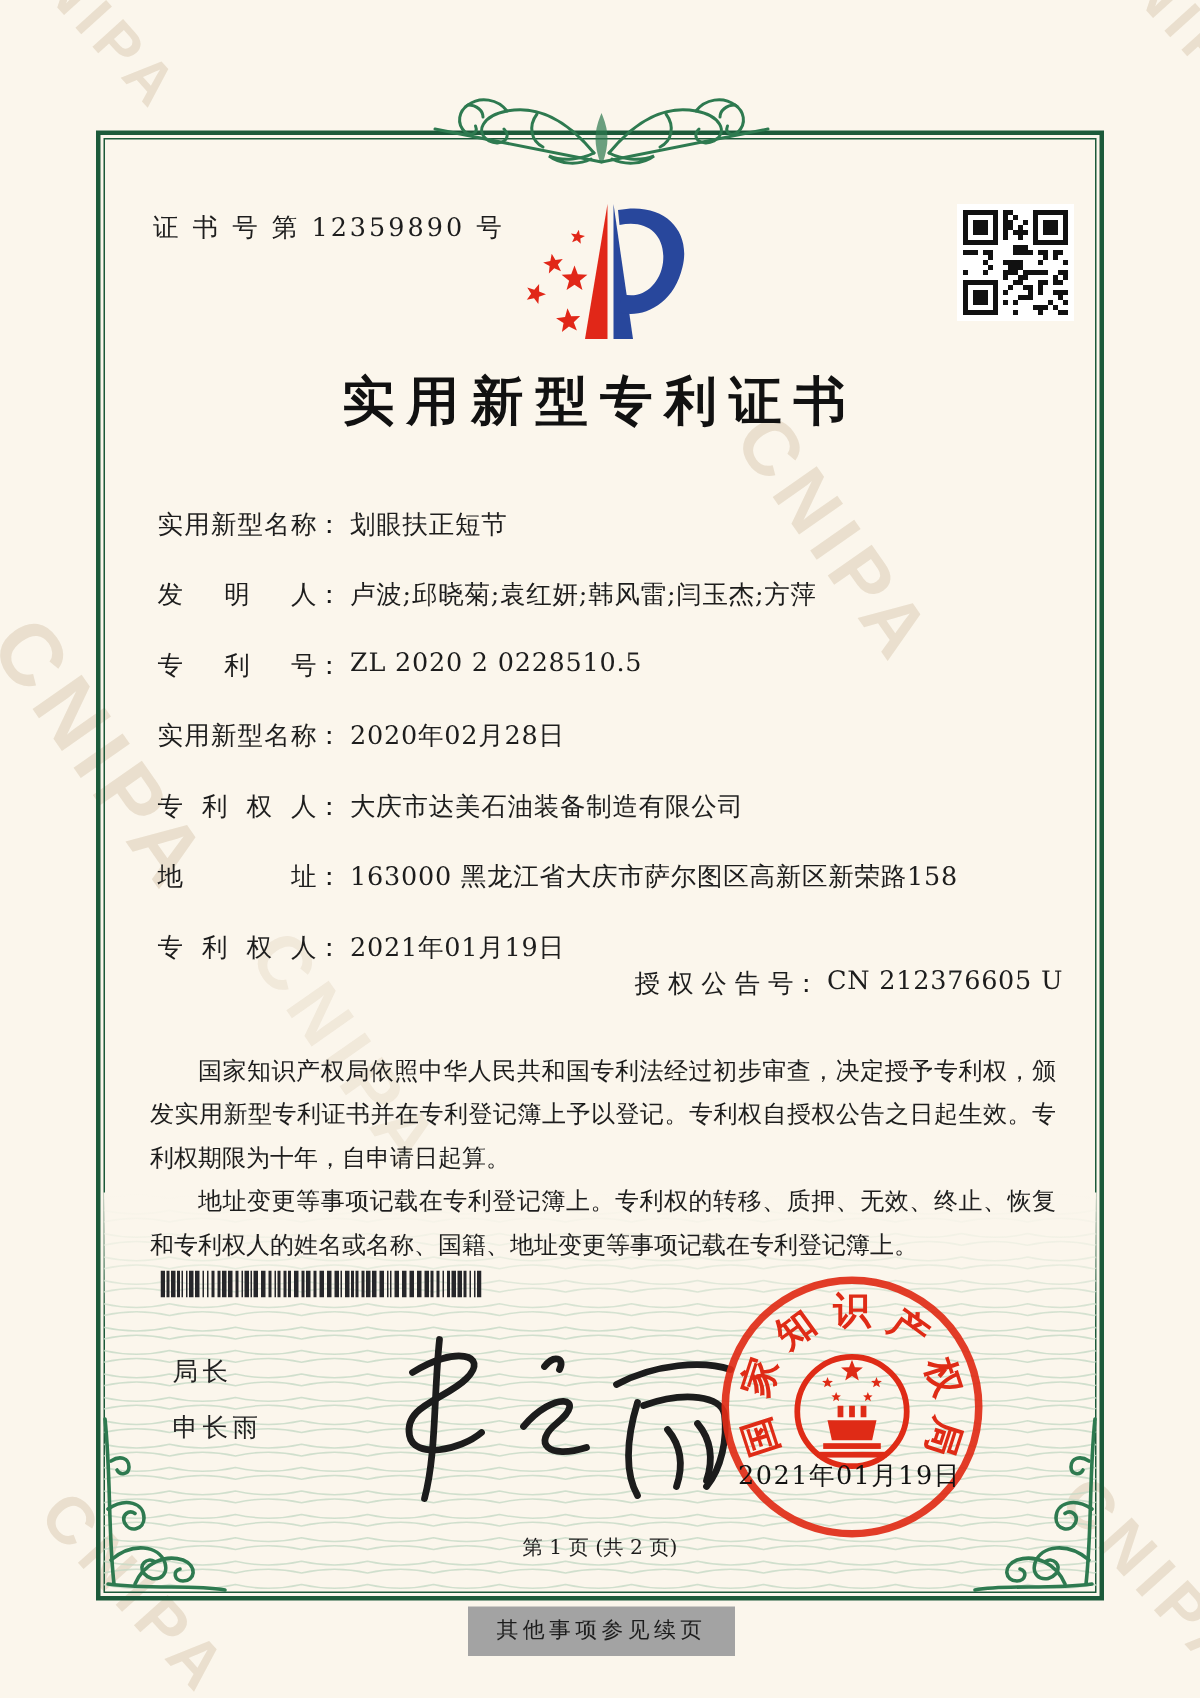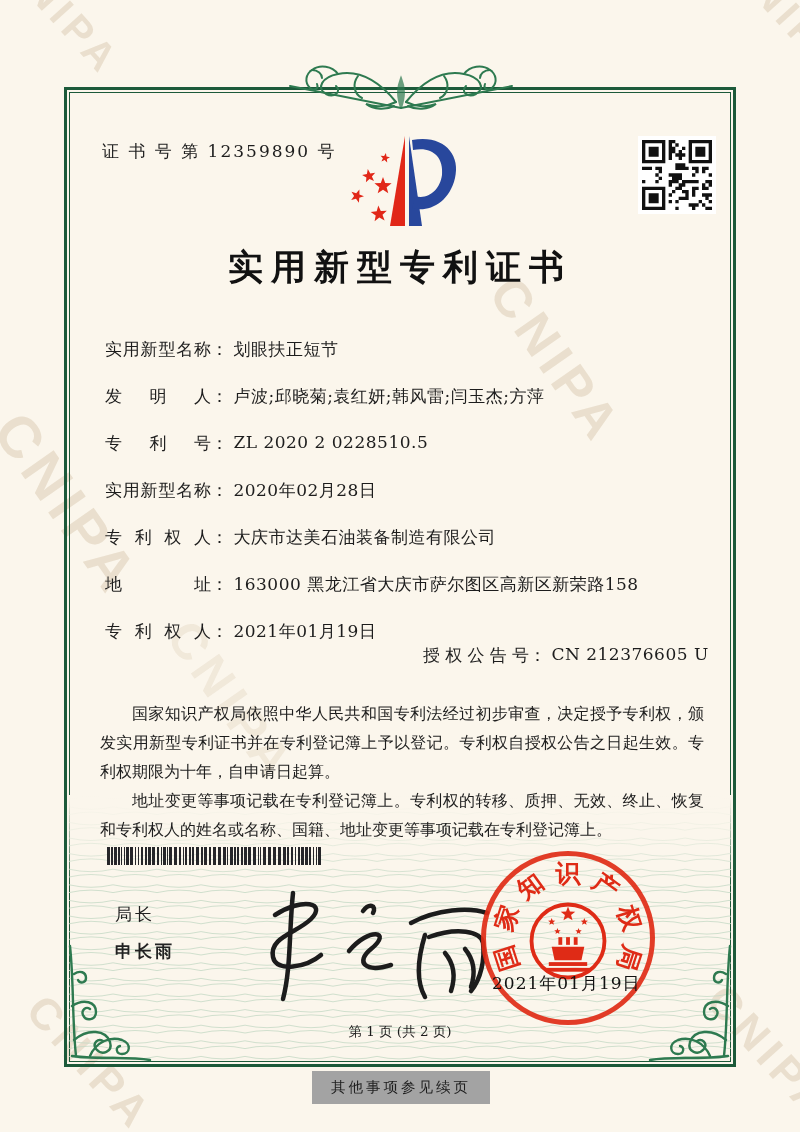--- a/index.html
+++ b/index.html
@@ -42,21 +42,21 @@
   .fvalue{display:inline-block;vertical-align:top;letter-spacing:.5px;}
   .grant2{position:absolute;left:318px;top:0;margin-top:24px;}
 
   .body-text{position:absolute;left:100px;top:655px;width:604px;font-size:16px;
              line-height:29px;text-align:justify;color:#1d1d1d;margin-top:44px;}
   .body-text p{text-indent:2em;margin:0;}
 
   .barcode{position:absolute;left:107px;top:847px;width:214px;height:18px;z-index:5;}
 
   .sig-title{position:absolute;left:115px;top:903px;font-size:17px;letter-spacing:3px;z-index:5;}
-  .sig-name{position:absolute;left:115px;top:940px;font-size:17px;letter-spacing:3px;z-index:5;font-weight:bold;}
+  .sig-name{position:absolute;left:115px;top:940px;font-size:17px;letter-spacing:3px;z-index:5;}
   .sig-script{position:absolute;left:225px;top:885px;width:270px;height:120px;z-index:5;}
 
   .seal{position:absolute;left:481px;top:851px;width:174px;height:174px;z-index:6;}
   .seal-ring{position:absolute;left:0;top:0;width:174px;height:174px;border-radius:50%;
              border:5px solid rgba(223,43,22,.92);}
   .seal-char{position:absolute;left:50%;top:50%;width:26px;height:26px;margin:-13px 0 0 -13px;
              font-size:25px;font-weight:700;color:var(--red);text-align:center;line-height:26px;}
   .seal-date{position:absolute;left:492px;top:972px;width:170px;font-size:17px;color:#111;
              letter-spacing:1px;z-index:7;white-space:nowrap;}
 

